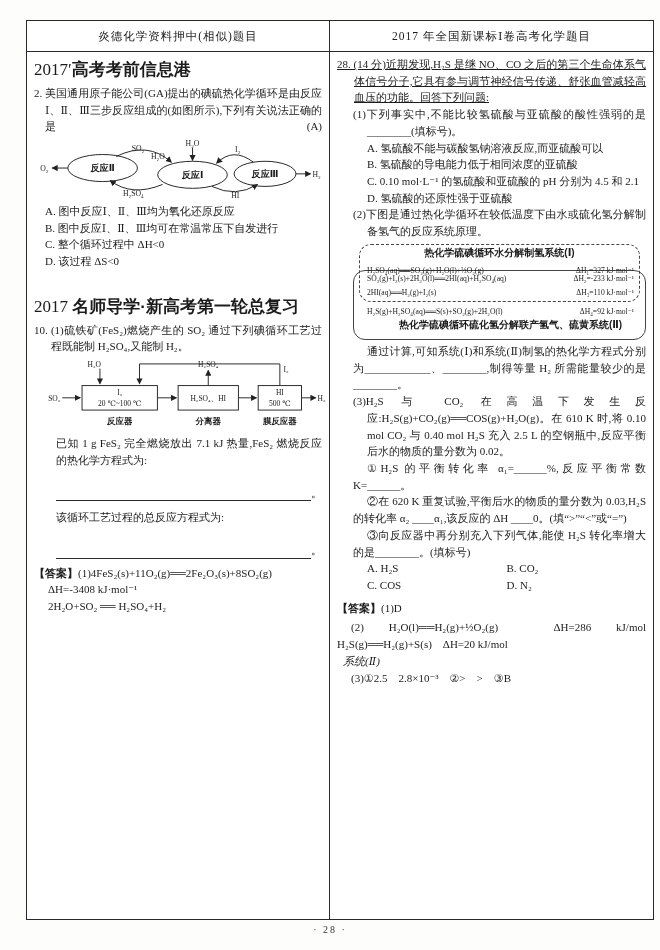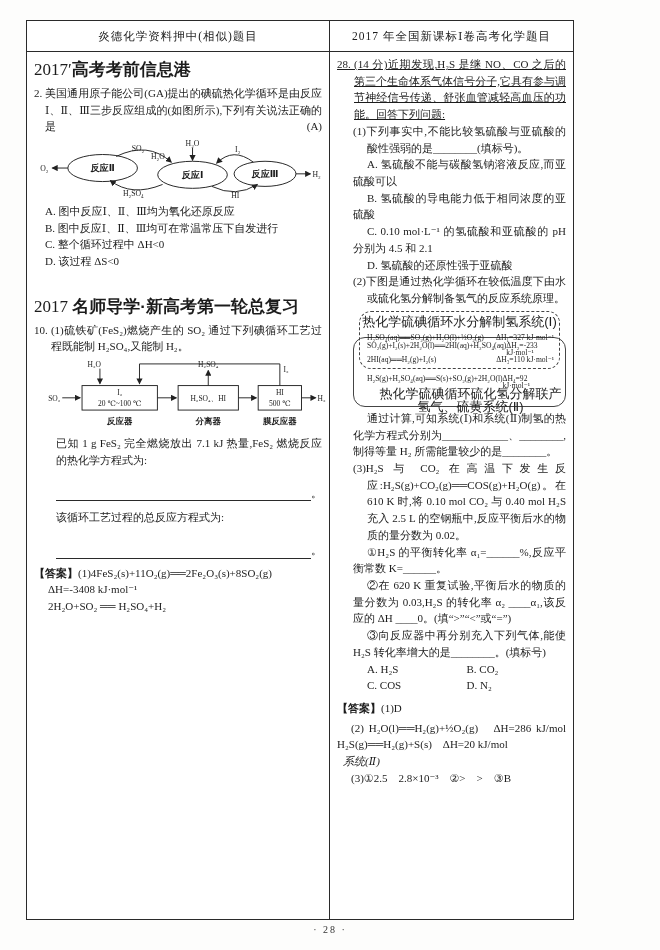--- a/index.html
+++ b/index.html
@@ -2,21 +2,21 @@
 <html><head>
 <meta charset="utf-8">
 <style>
   html,body{margin:0;padding:0;}
   body{
     width:660px;height:950px;background:#fdfdfc;position:relative;
     font-family:"Liberation Serif","DejaVu Serif",serif;color:#1c1c1c;
     -webkit-font-smoothing:antialiased;
   }
   .sheet{
-    position:absolute;left:26px;top:20px;width:548px;height:900px;
+    position:absolute;left:26px;top:20px;width:628px;height:900px;
     border:1.2px solid #2a2a2a;box-sizing:border-box;background:#fff;
     display:flex;flex-direction:column;
   }
   .head-row{display:flex;height:30px;border-bottom:1px solid #2a2a2a;flex:0 0 auto;}
   .head-cell{display:flex;align-items:center;justify-content:center;
     font-size:11.5px;letter-spacing:1px;box-sizing:border-box;}
   .head-cell.lft{width:303px;border-right:1px solid #2a2a2a;}
   .head-cell.rgt{flex:1;}
   .body-row{display:flex;flex:1;min-height:0;}
   .col{box-sizing:border-box;padding:4px 7px 0 7px;font-size:11px;line-height:1.52;}
@@ -52,21 +52,21 @@
   .el{fill:none;stroke:#222;stroke-width:1;}
   .bx{fill:none;stroke:#222;stroke-width:1;}
   .st{font-size:8px;fill:#1c1c1c;}
   .nt{font-size:9.5px;fill:#1c1c1c;font-family:"Liberation Sans","DejaVu Sans",sans-serif;font-weight:700;}
   .bt{font-size:9px;fill:#1c1c1c;font-family:"Liberation Sans","DejaVu Sans",sans-serif;font-weight:700;}
   
   .tbox{position:relative;height:96px;margin:4px 0 3px 0;font-size:7.6px;line-height:1;}
   .tb-dashed{position:absolute;left:6px;right:6px;top:0;height:56px;border:1px dashed #444;border-radius:12px;}
   .tb-solid{position:absolute;left:0;right:0;top:26px;bottom:0;border:1px solid #444;border-radius:12px;}
   .tb-label{position:absolute;left:0;right:0;text-align:center;
-    font-family:"Liberation Sans","DejaVu Sans",sans-serif;font-weight:400;font-size:13px;}
+    font-family:"Liberation Sans","DejaVu Sans",sans-serif;font-weight:700;font-size:10px;}
   .tb-row{position:absolute;left:14px;right:12px;display:flex;justify-content:space-between;}
 </style>
 </head>
 <body>
 
 <div class="sheet">
   <div class="head-row">
     <div class="head-cell lft">炎德化学资料押中(相似)题目</div>
     <div class="head-cell rgt">2017 年全国新课标Ⅰ卷高考化学题目</div>
   </div>

